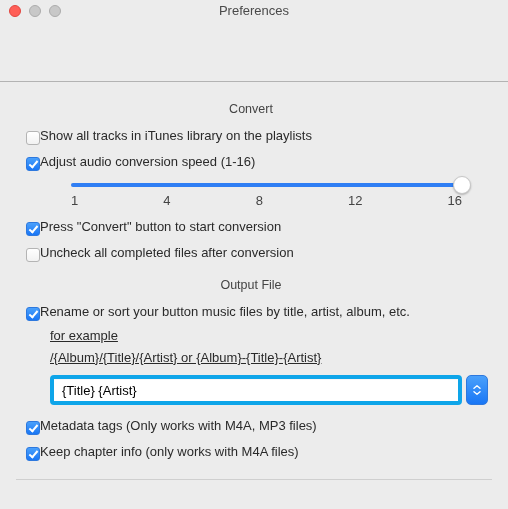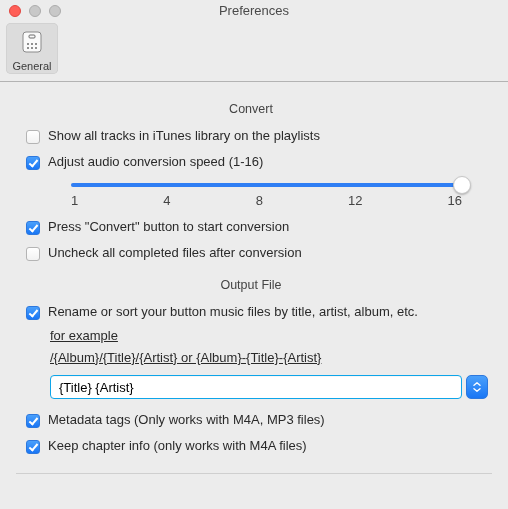--- a/index.html
+++ b/index.html
@@ -98,23 +98,23 @@
   }
   .group-header .label { flex: 0 0 auto; padding-right: 6px; }
   .group-header .rule {
     flex: 1 1 auto;
     height: 1px;
     background: #cfcfcf;
   }
 
   .row {
     display: flex;
-    align-items: center;
+    align-items: flex-end;
     padding: 5px 0 5px 10px;
-    gap: 8px;
+    gap: 0;
   }
 
   input[type=checkbox].mac {
     -webkit-appearance: none;
     appearance: none;
     margin: 0;
     width: 14px;
     height: 14px;
     flex: 0 0 14px;
     border-radius: 3px;
@@ -186,21 +186,21 @@
   .pattern-row {
     display: flex;
     align-items: stretch;
     gap: 4px;
     padding: 6px 4px 0 34px;
   }
   .pattern-input {
     flex: 1 1 auto;
     height: 22px;
     border-radius: 4px;
-    border: 1px solid #0ea5e9;
+    border: 4px solid #0ea5e9;
     background: #fff;
     font-size: 13px;
     padding: 0 8px;
     outline: none;
     box-shadow: 0 1px 0 rgba(0,0,0,0.03) inset;
   }
   .pattern-dropdown {
     width: 20px;
     border-radius: 5px;
     background: linear-gradient(#4aa0fb,#1976f5);
@@ -223,35 +223,20 @@
 <div class="titlebar">
   <div class="traffic-lights">
     <div class="traffic-light tl-close"></div>
     <div class="traffic-light tl-min"></div>
     <div class="traffic-light tl-max"></div>
   </div>
   <div class="title">Preferences</div>
 </div>
 
 <div class="toolbar">
-  <div class="toolbar-item selected">
-    <div class="toolbar-icon-box">
-      <svg width="26" height="26" viewBox="0 0 26 26">
-        <rect x="4" y="3" width="18" height="20" rx="3" fill="#fafafa" stroke="#8a8a8a"></rect>
-        <rect x="10" y="6" width="6" height="3" rx="1" fill="none" stroke="#6b6b6b"></rect>
-        <circle cx="9" cy="15" r="1" fill="#6b6b6b"></circle>
-        <circle cx="13" cy="15" r="1" fill="#6b6b6b"></circle>
-        <circle cx="17" cy="15" r="1" fill="#6b6b6b"></circle>
-        <circle cx="9" cy="19" r="1" fill="#6b6b6b"></circle>
-        <circle cx="13" cy="19" r="1" fill="#6b6b6b"></circle>
-        <circle cx="17" cy="19" r="1" fill="#6b6b6b"></circle>
-      </svg>
-    </div>
-    <div class="toolbar-label">General</div>
-  </div>
 </div>
 
 <div class="body">
 
   <div class="group">
     <div class="group-header">
       <span class="label">Convert</span>
       <span class="rule"></span>
     </div>
 

